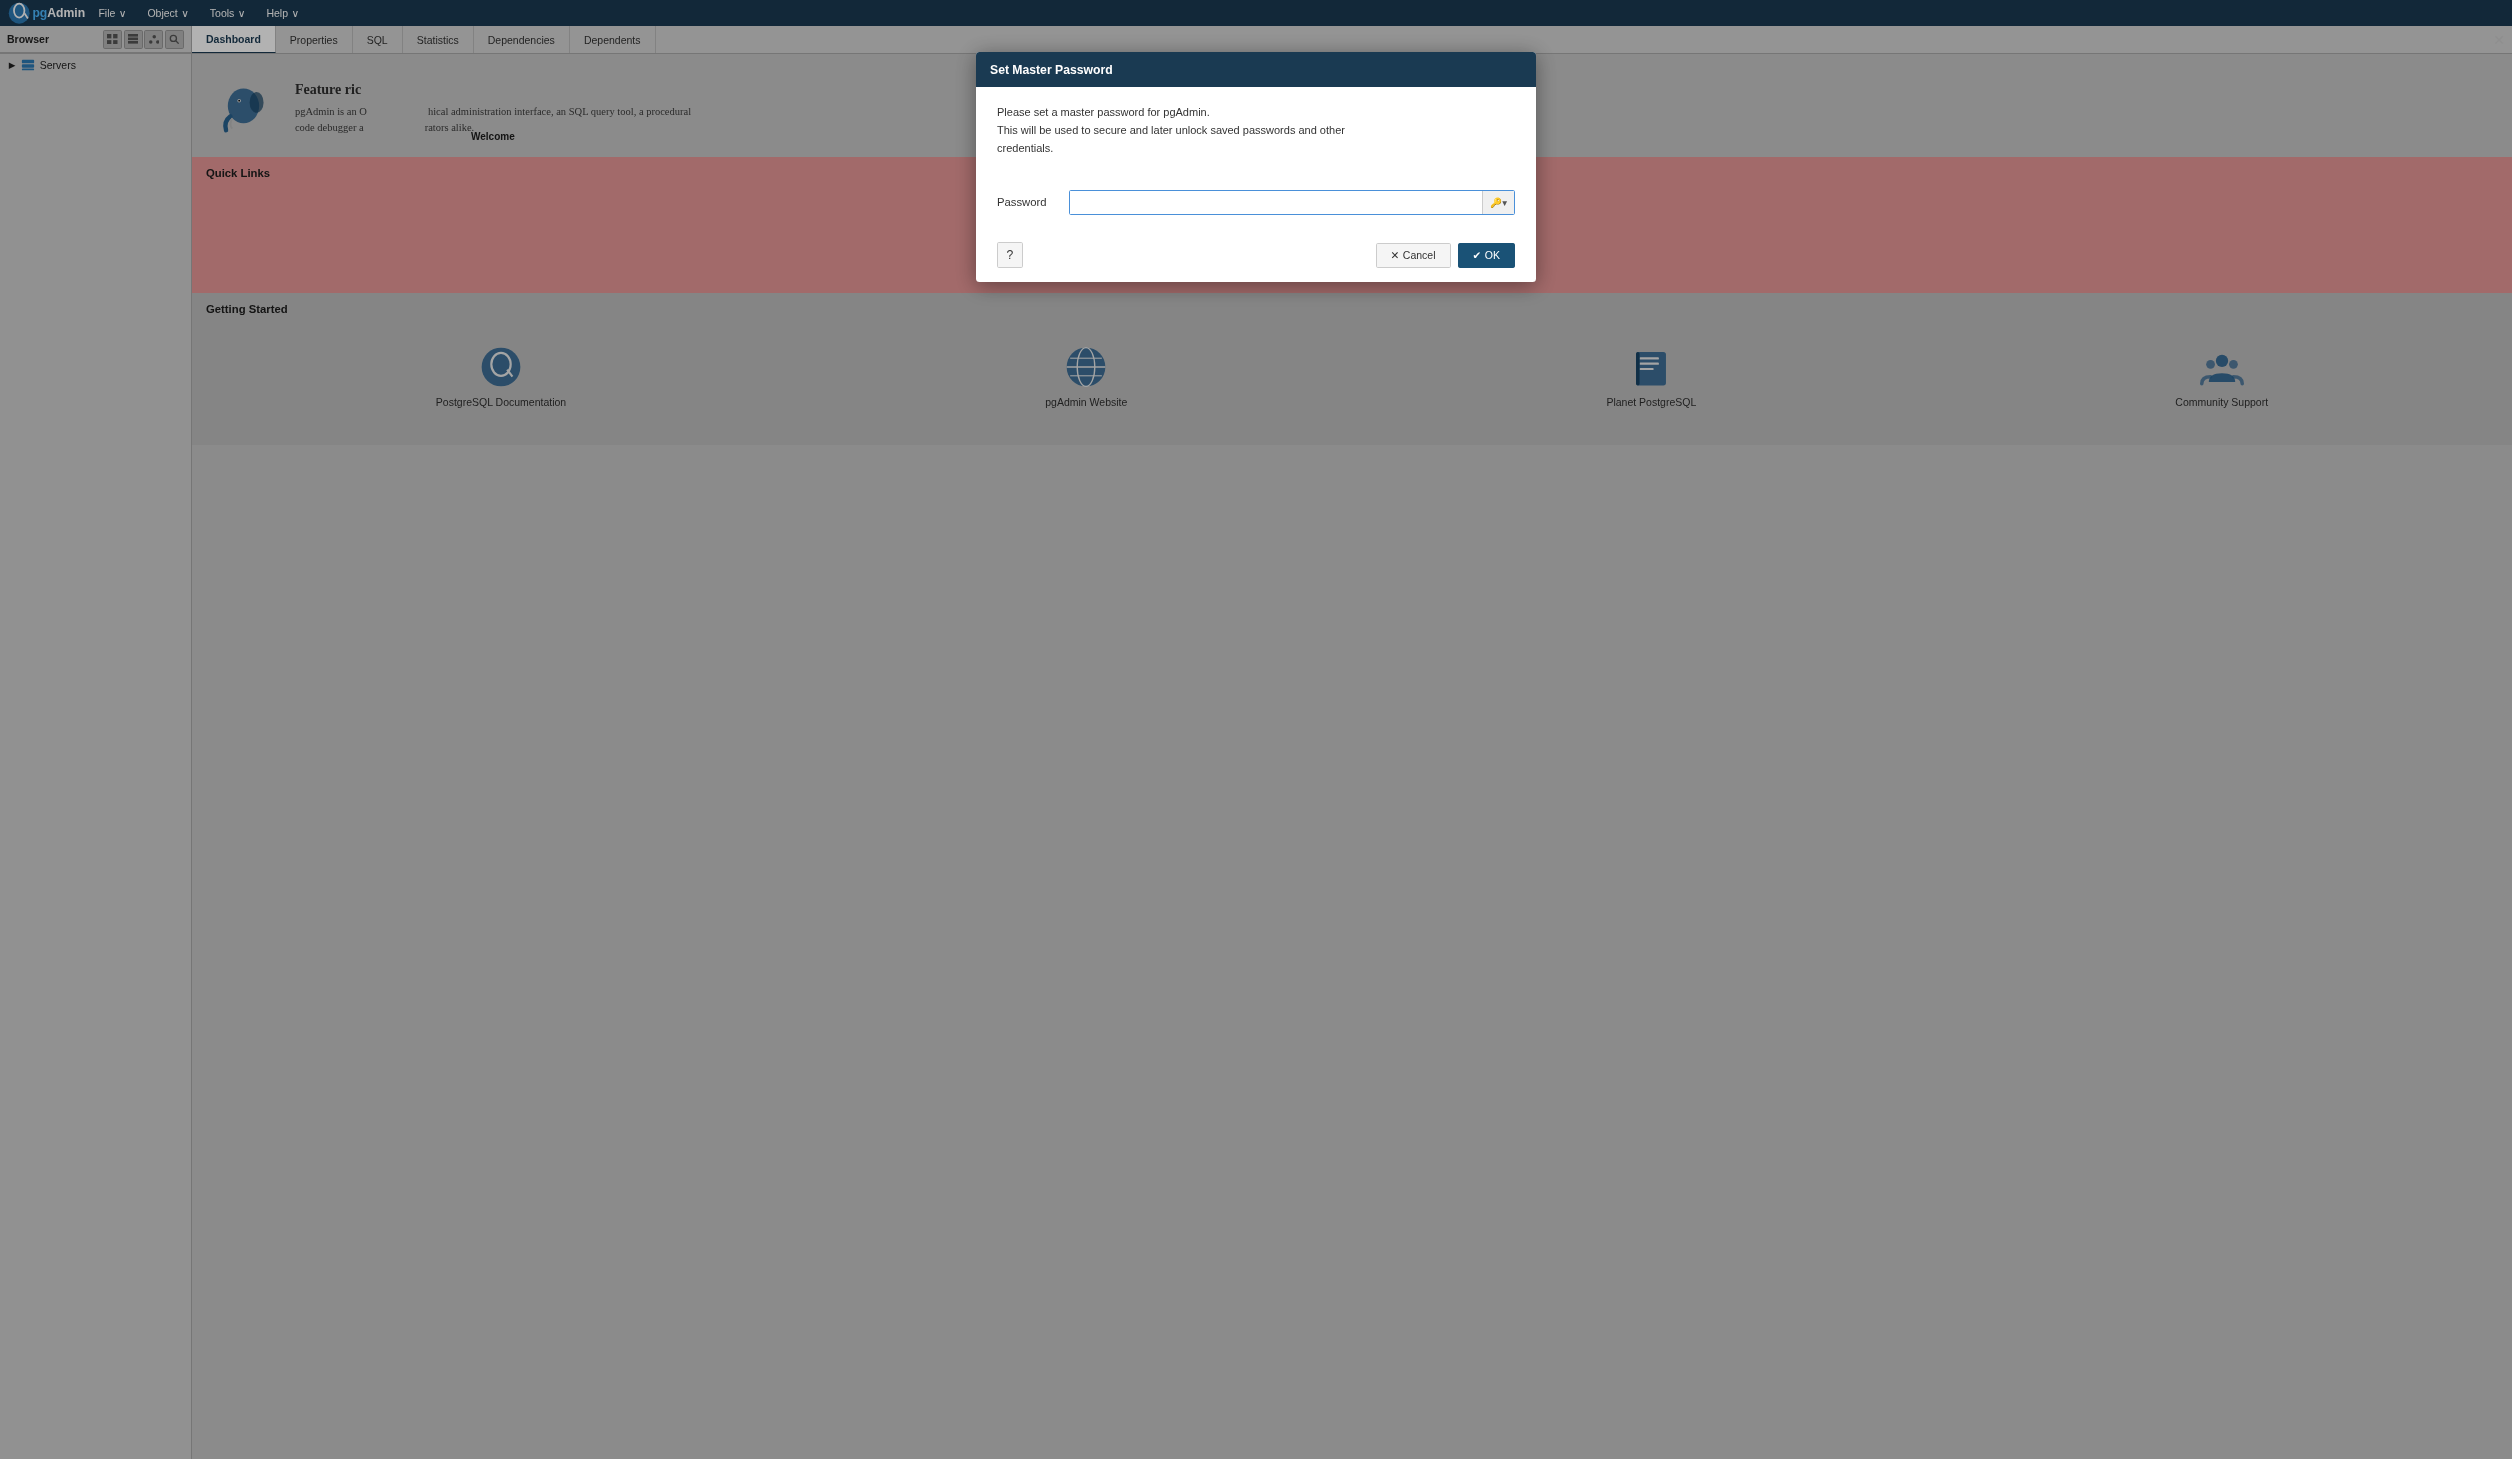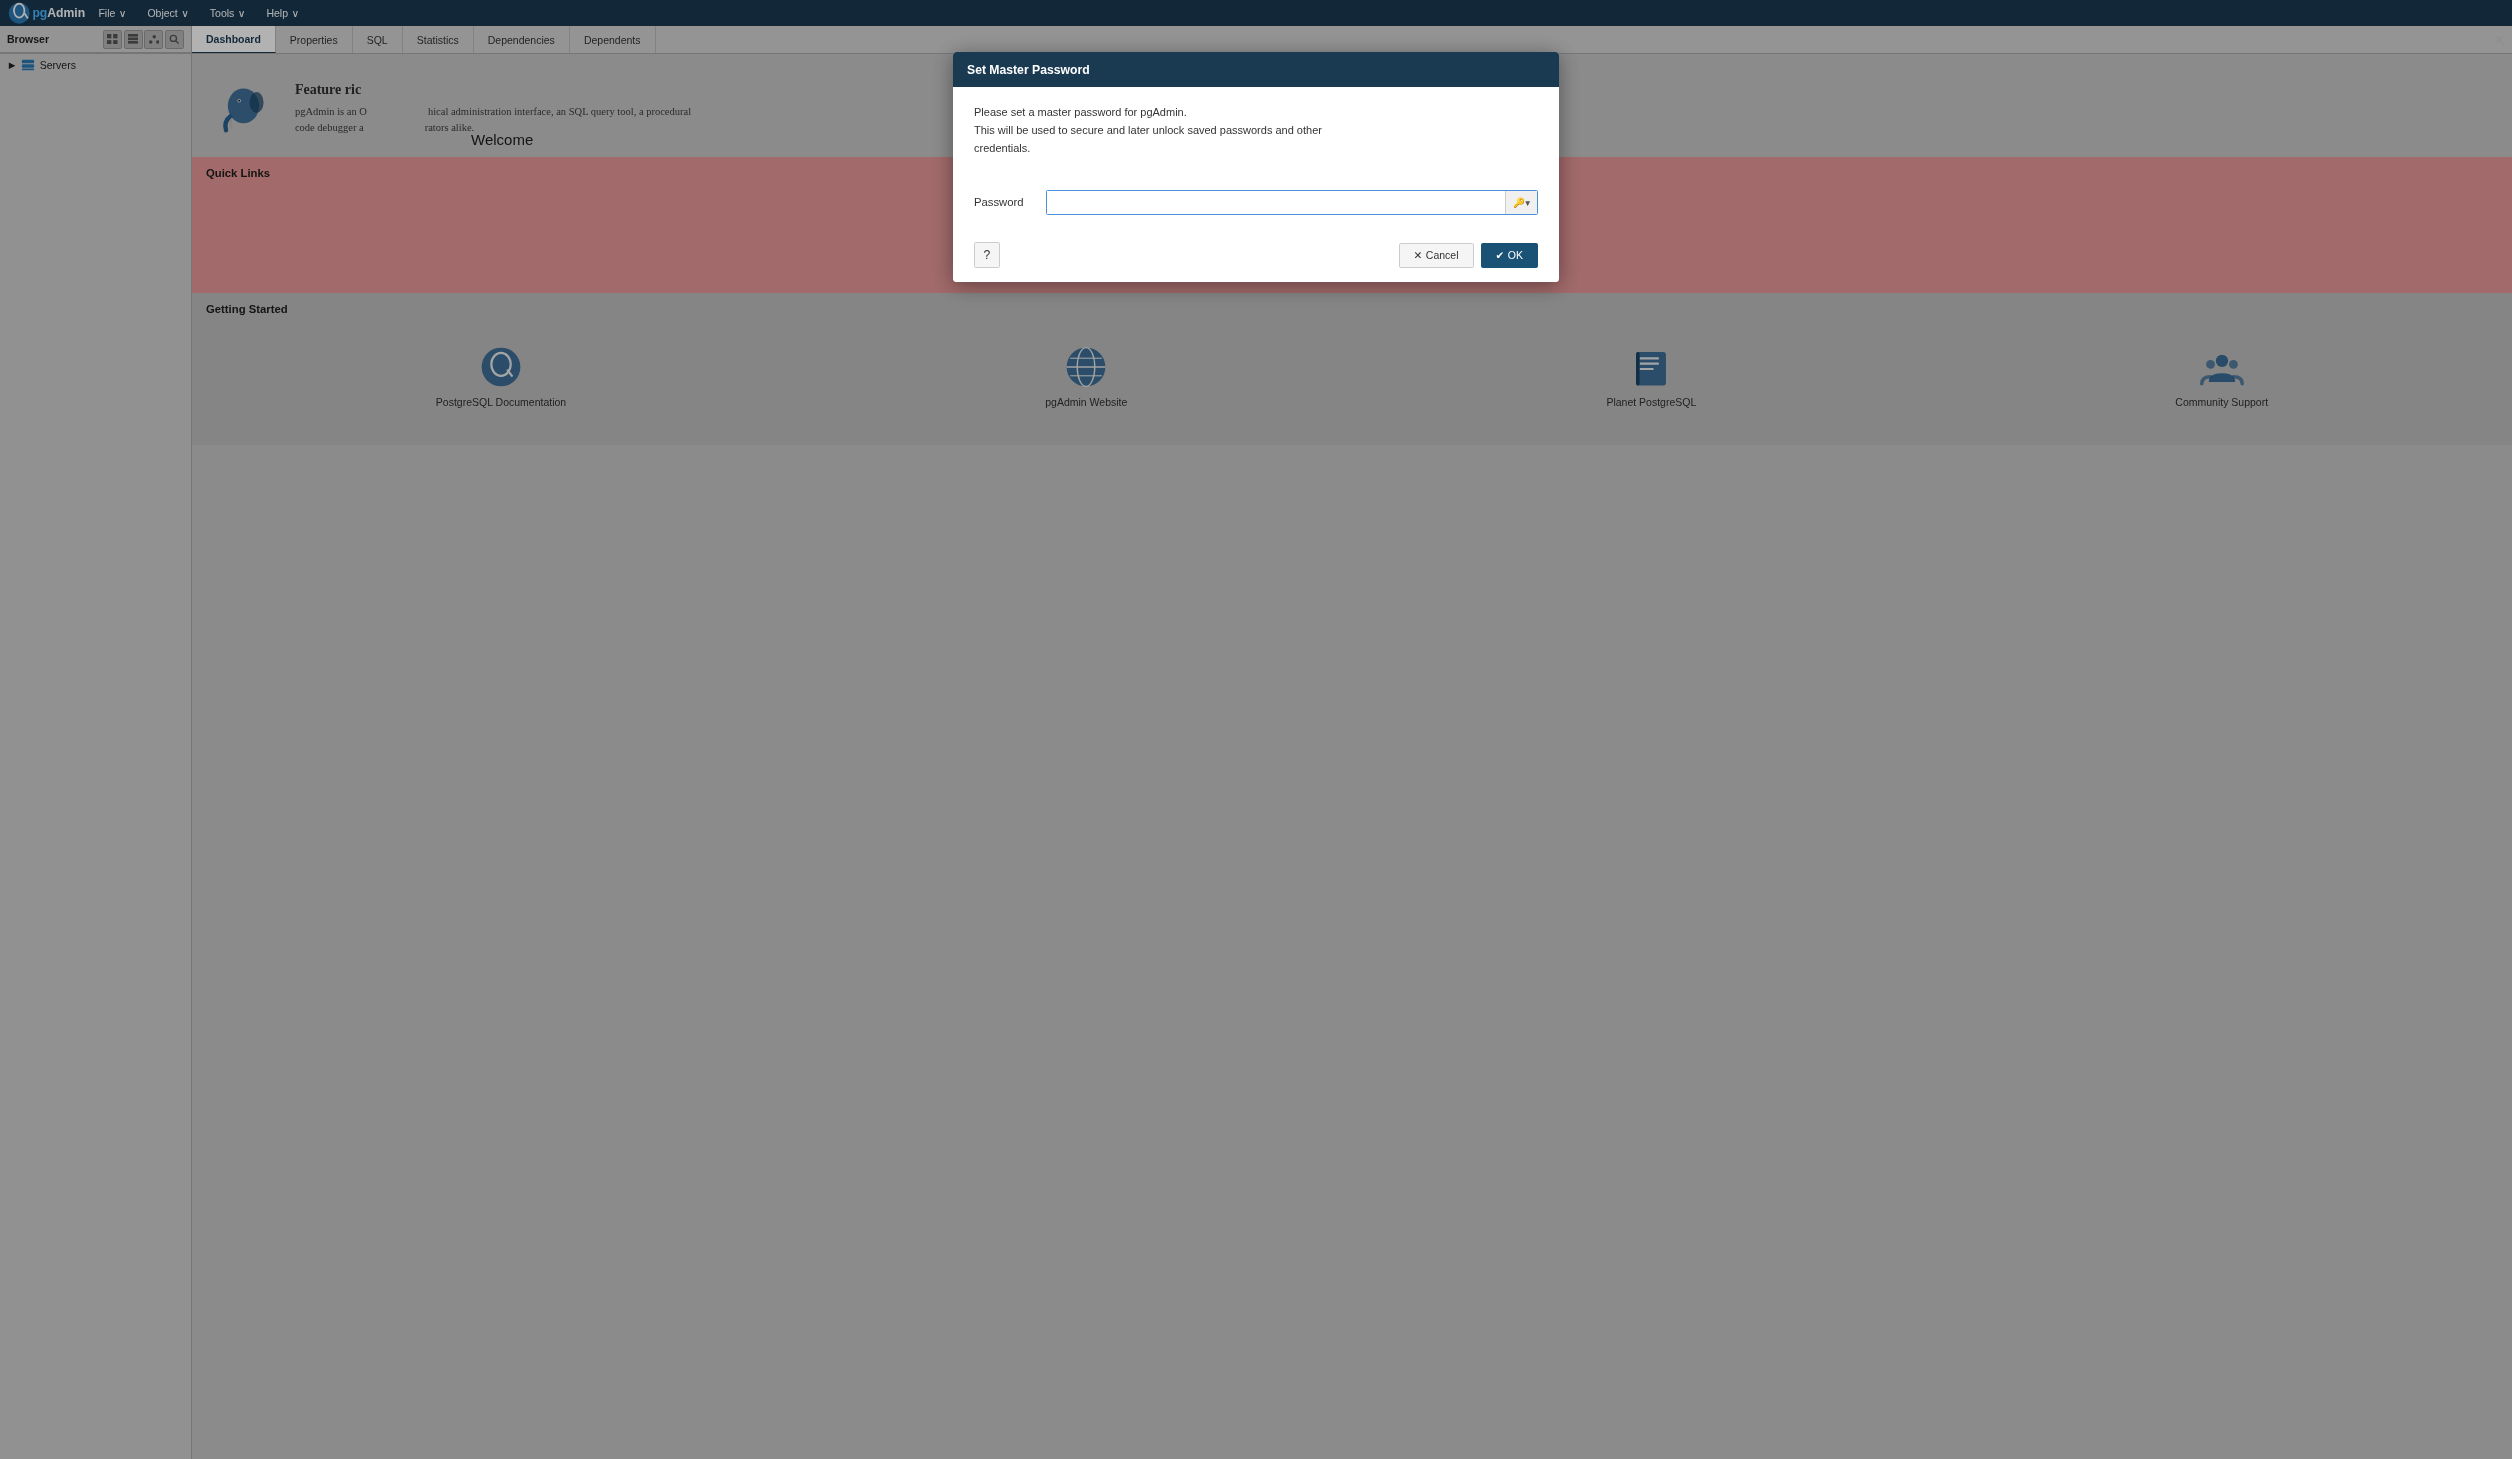--- a/index.html
+++ b/index.html
@@ -152,21 +152,21 @@
       display: flex;
       align-items: flex-start;
       justify-content: center;
       padding-top: 52px;
       z-index: 1000;
     }
     .modal {
       background: #fff;
       border-radius: 3.5px;
       box-shadow: 0 3.5px 21px rgba(0,0,0,0.4);
-      width: 606px;
+      width: 560px;
       overflow: hidden;
     }
     .modal-header {
       background: #1a3a52;
       color: #fff;
       padding: 10.5px 14px;
       font-size: 12.2px;
       font-weight: 600;
     }
     .modal-body {
@@ -321,21 +321,21 @@
           <rect x="1" y="12" width="14" height="2" rx="1" fill="#2c7ab5"></rect>
         </svg>
         <span>Servers</span>
       </div>
     </div>
 
     <div class="main-panel">
       <div class="dashboard-content">
 
         <div class="welcome-section">
-          <div style="position:absolute;left:279px;top:77px;font-size:15px;font-weight:400;color:#222;">
+          <div style="position:absolute;left:279px;top:77px;font-size:10px;font-weight:700;color:#222;">
             <span>Welcome</span>
           </div>
 
           <svg width="61" height="61" viewBox="0 0 70 70" style="margin-left:7px;margin-top:7px;">
             <ellipse cx="35" cy="35" rx="30" ry="30" fill="none"></ellipse>
 
             <ellipse cx="35" cy="32" rx="18" ry="20" fill="#2c6a9c" opacity="0.85"></ellipse>
 
             <path d="M20 44 Q12 50 15 60" stroke="#2c6a9c" stroke-width="5" fill="none" stroke-linecap="round"></path>
 

